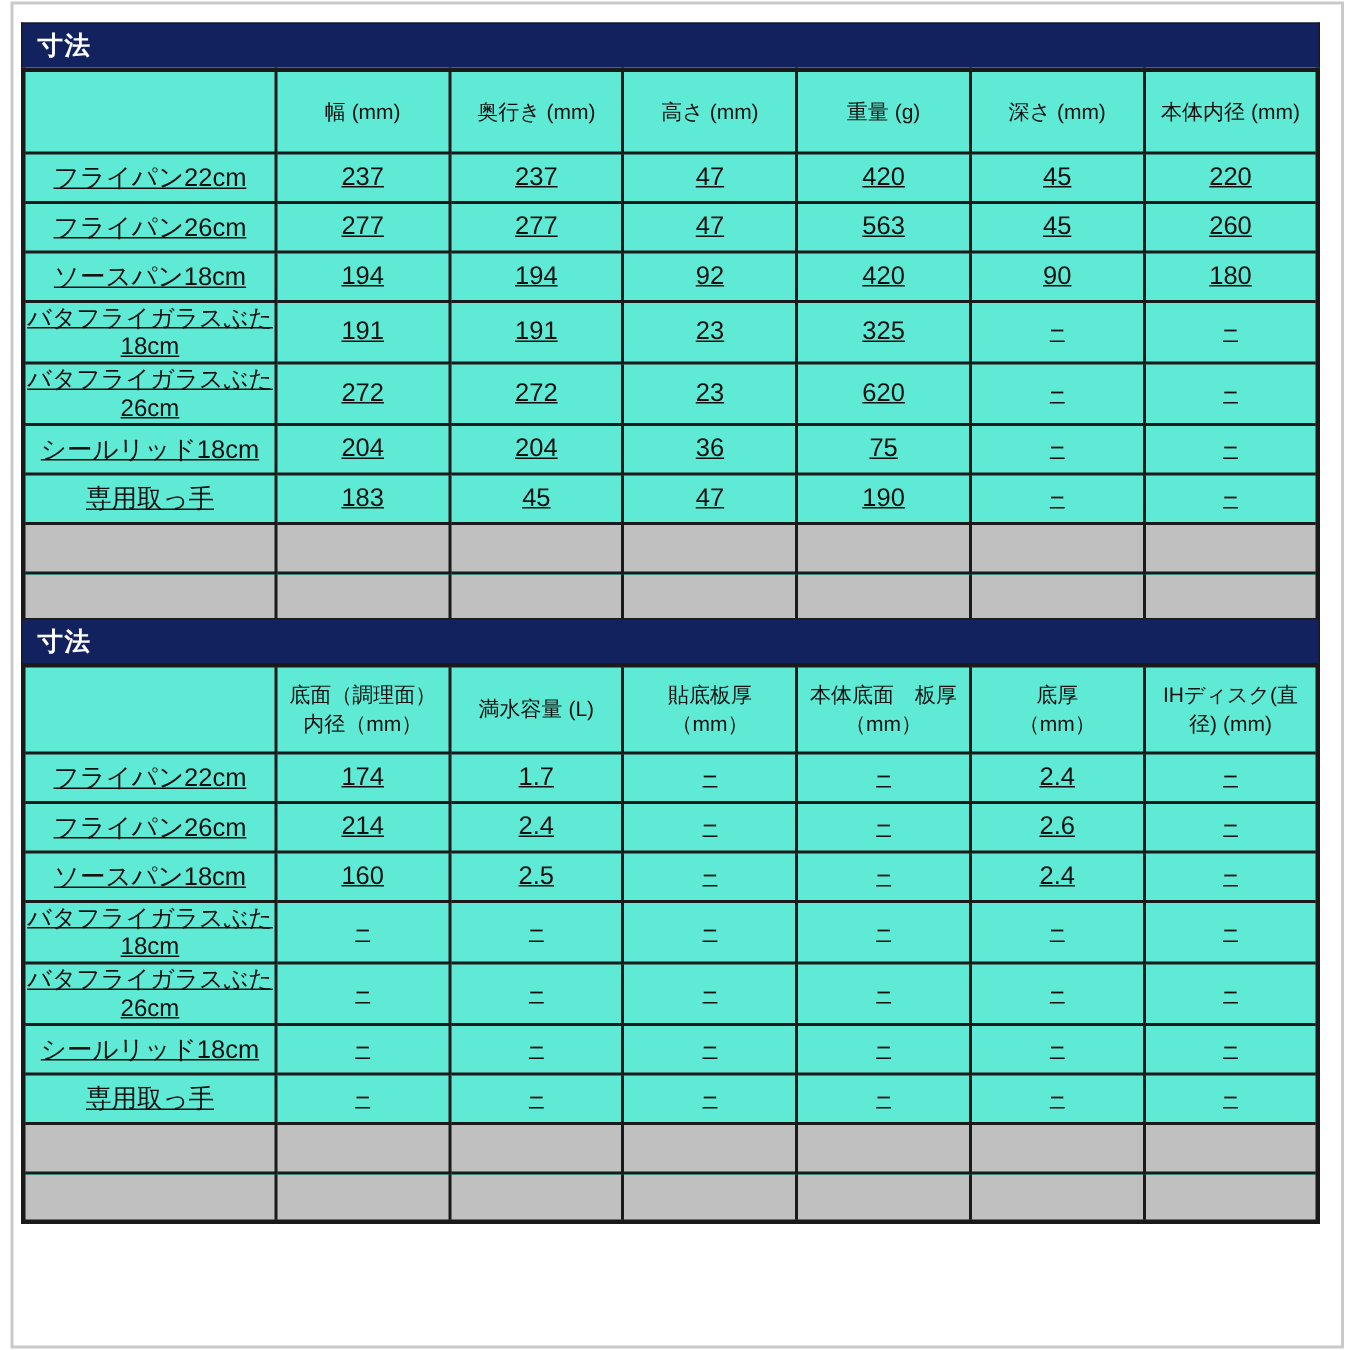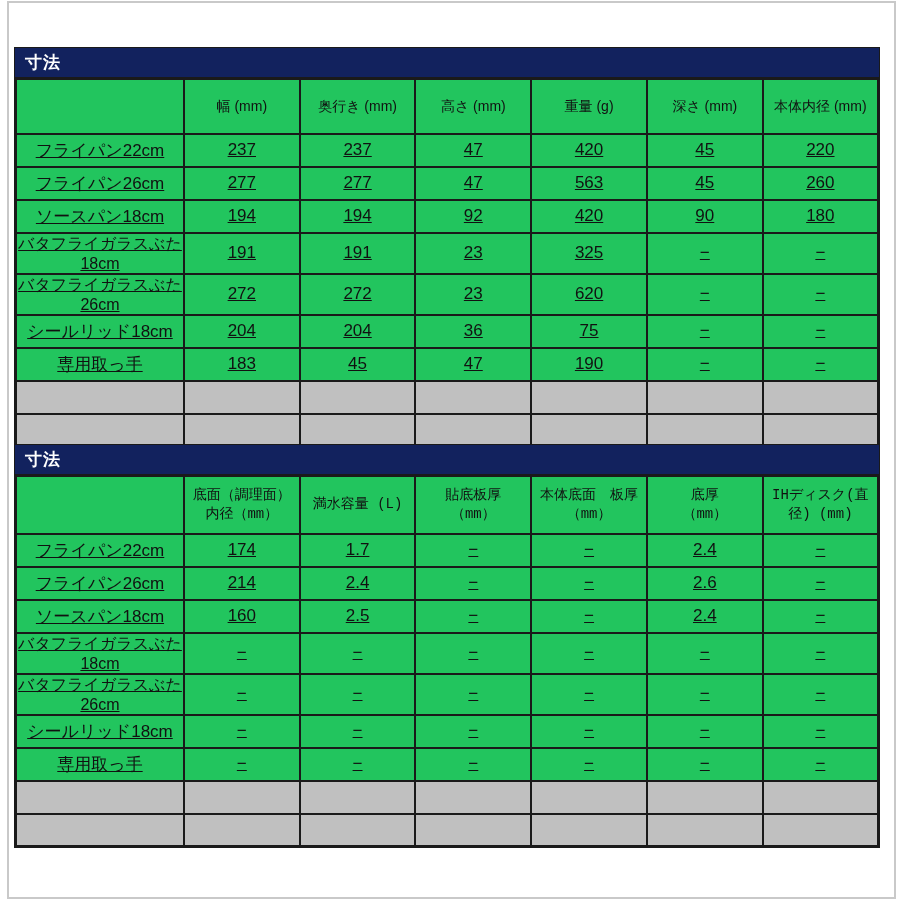--- a/index.html
+++ b/index.html
@@ -8,36 +8,36 @@
     --border:#1a1a1a;
     --empty-bg:#c0c0c0;
     --frame:#c9c9c9;
     --page-bg:#ffffff;
   }
   *{margin:0;padding:0;box-sizing:border-box;}
   html,body{width:900px;height:900px;background:var(--page-bg);
     font-family:"Liberation Sans","DejaVu Sans",sans-serif;color:#111;}
   .canvas{position:relative;width:900px;height:900px;overflow:hidden;background:var(--page-bg);}
   .frame{position:absolute;top:1px;left:7px;right:4px;bottom:1px;border:2px solid var(--frame);pointer-events:none;}
-  .table-block{position:absolute;left:14px;width:866px;margin-top:32px;}
+  .table-block{position:absolute;left:14px;width:866px;}
   #table-block-0{top:15px;}
   #table-block-1{top:412px;}
   .title-bar{height:30px;background:var(--title-bg);color:var(--title-text);
     font-weight:bold;font-size:17px;line-height:30px;padding-left:10px;
     border:1px solid var(--border);border-bottom:none;letter-spacing:1px;}
-  table.spec{width:100%;border-collapse:collapse;table-layout:fixed;background:#22c55e;
+  table.spec{width:100%;border-collapse:collapse;table-layout:fixed;background:#5eead4;
     border:3px solid var(--border);}
   table.spec th,table.spec td{border:2px solid var(--border);text-align:center;
     vertical-align:middle;overflow:hidden;}
   table.spec th{font-weight:normal;font-size:14px;white-space:pre-line;line-height:1.35;}
   table.spec td{font-size:17px;}
   td.row-label{font-size:15px;}
   td.row-label.small{font-size:16px;}
   tr.header-row-0{height:55px;}
-  tr.header-row-1{height:58px;font-family:Liberation Mono, monospace;}
+  tr.header-row-1{height:58px;}
   tr.data-row{height:33px;text-decoration:underline;}
   tr.empty-row{height:33px;}
   tr.empty-row td{background:var(--empty-bg);}
   col.c-label{width:19.5%;}
   col.c-val{width:13.4%;}
 </style>
 </head>
 <body>
 
 <div class="canvas">

